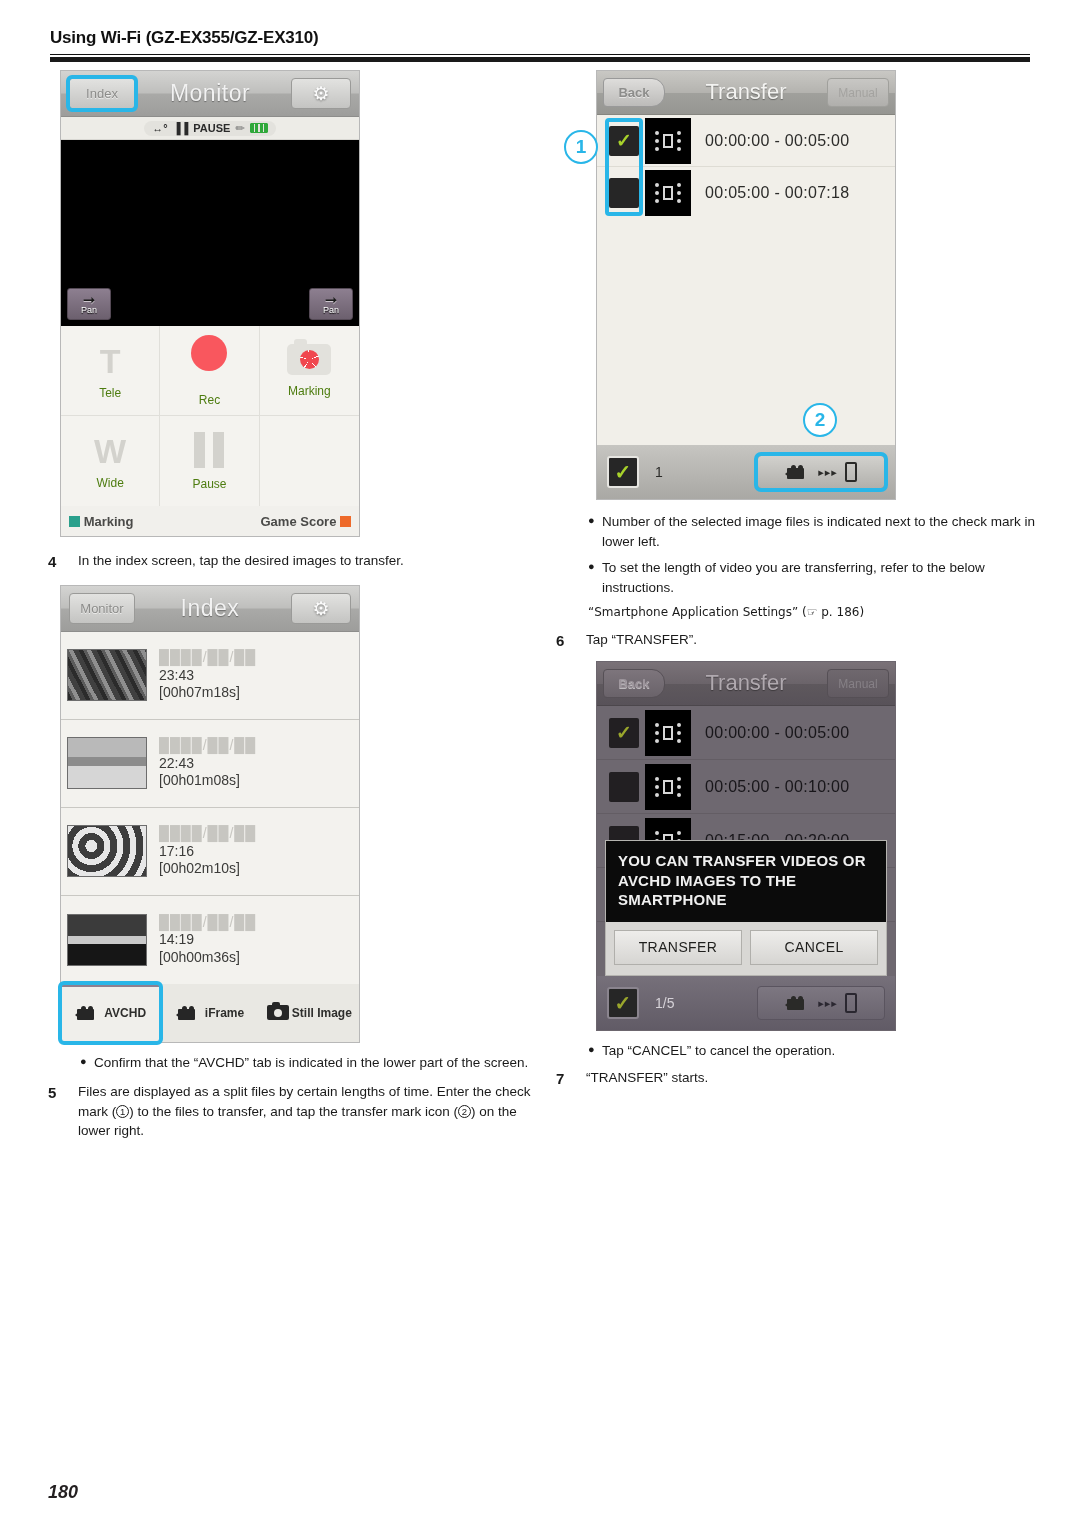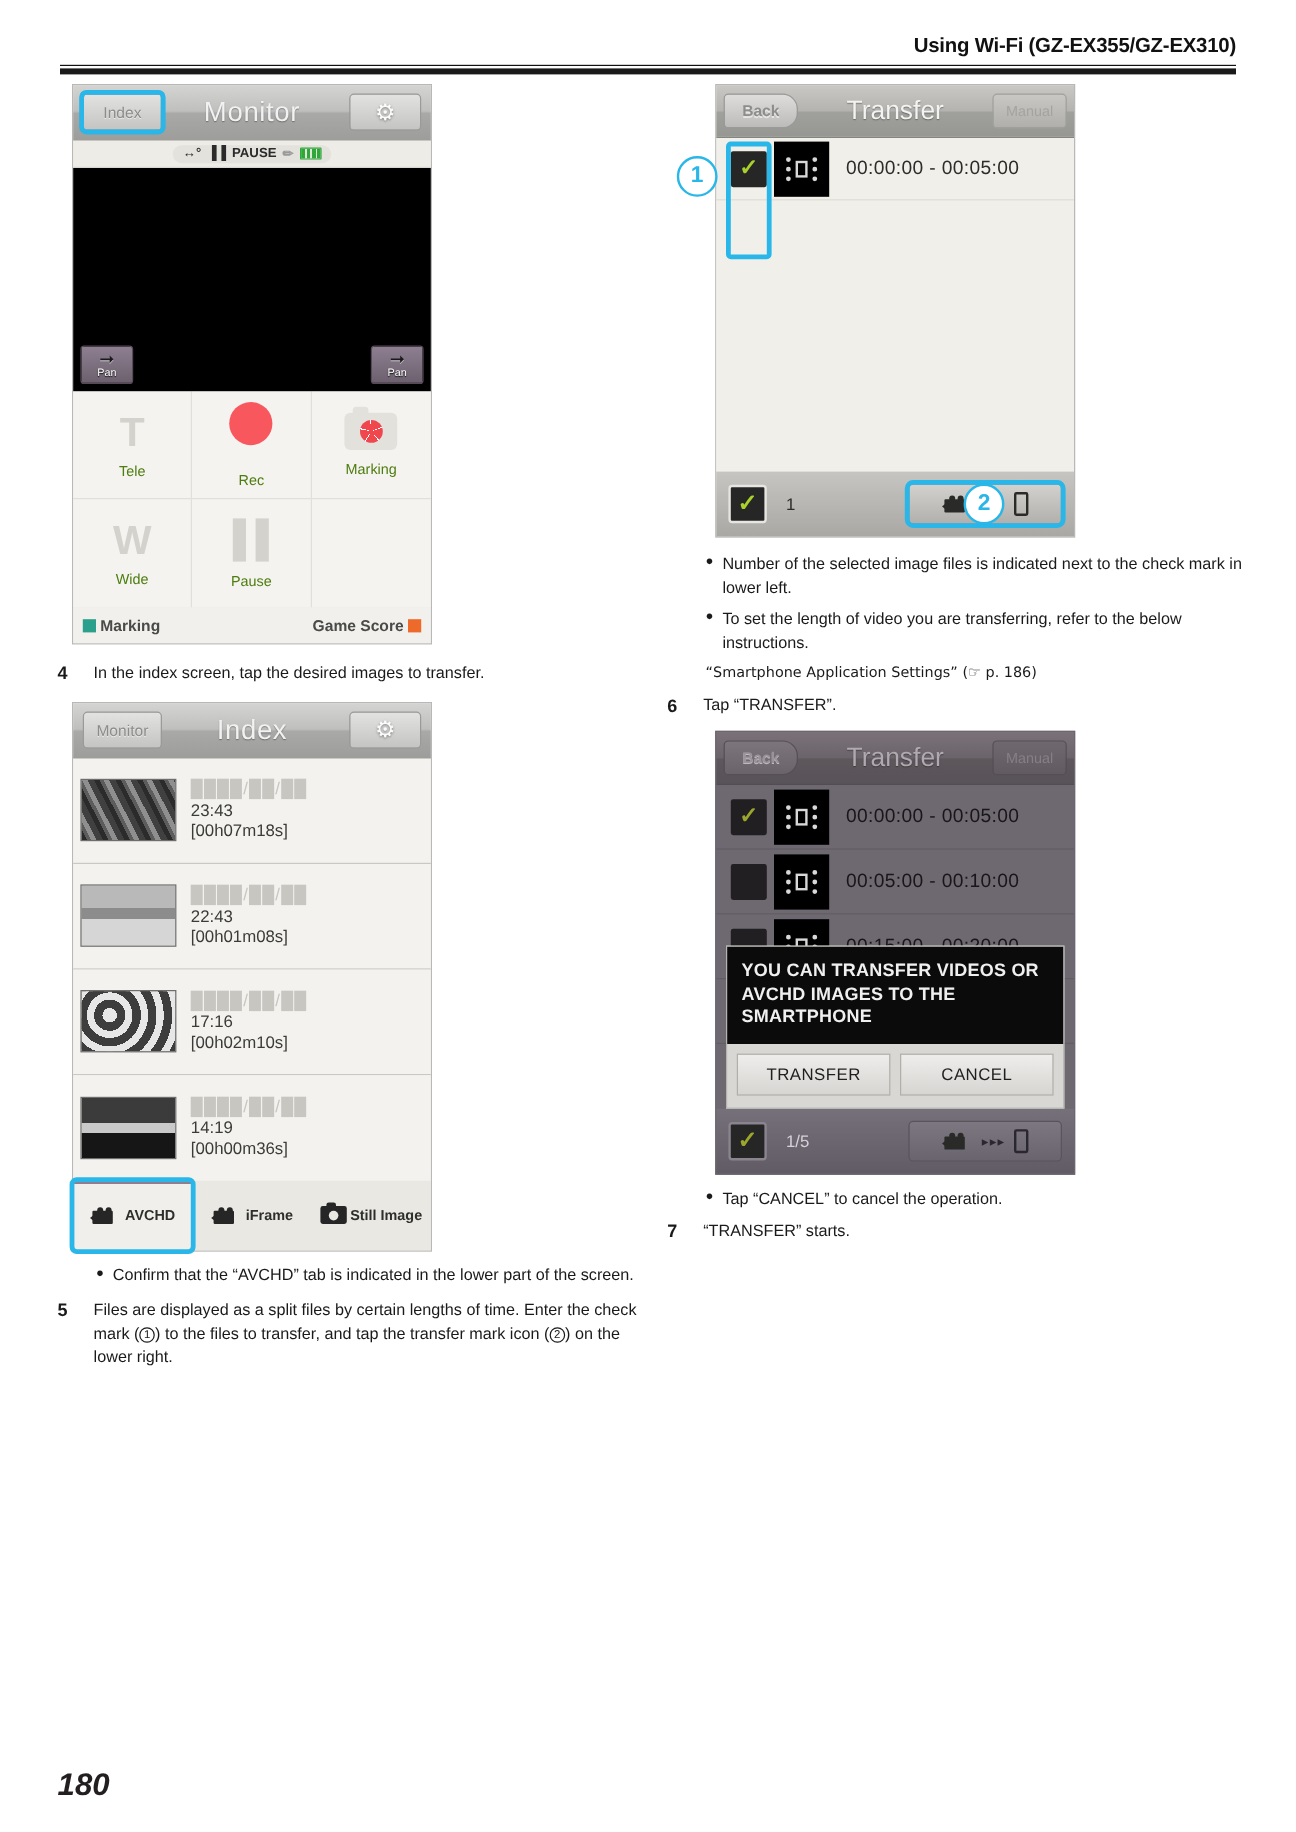--- a/index.html
+++ b/index.html
@@ -11,21 +11,20 @@
     color:#1a1a1a;
     position:relative;
     overflow:hidden;
   }
 
   
   .page-header { position:absolute; left:50px; top:28px; width:980px; }
   .page-header .title {
     font-size:17px; font-weight:bold; letter-spacing:-0.2px; color:#111;
     padding-bottom:6px;
-    text-align:right;
   }
   .page-header .rule-thin { height:1px; background:#111; }
   .page-header .rule-thick { height:5px; background:#1a1a1a; margin-top:2px; }
 
   
   .col-left  { position:absolute; left:48px; top:70px; width:500px; }
   .col-right { position:absolute; left:556px; top:70px; width:492px; }
 
   
   .step { display:flex; font-size:13.5px; line-height:1.45; color:#1a1a1a; margin-top:10px; }
@@ -237,21 +236,21 @@
   }
   .dialog .btns { display:flex; gap:8px; padding:8px 8px 0; }
   .dialog .dbtn {
     flex:1; height:35px; background:linear-gradient(180deg,#eeedeb,#d6d5d2);
     border:1px solid #b0afab; display:flex; align-items:center; justify-content:center;
     font-size:14px; color:#1f1f1d; letter-spacing:0.4px;
   }
 
   
   .pagenum {
-    position:absolute; left:48px; bottom:24px; font-size:26px; font-weight:bold;
+    position:absolute; left:48px; bottom:24px; font-size:18px; font-weight:bold;
     font-style:italic; color:#231f20; font-family:"Liberation Sans", sans-serif;
   }
 </style>
 </head>
 <body>
 
 <div class="page-header">
   <div class="title">Using Wi-Fi (GZ-EX355/GZ-EX310)</div>
   <div class="rule-thin"></div>
   <div class="rule-thick"></div>
@@ -419,20 +418,27 @@
         <div class="tr-title">Transfer</div>
         <div class="manual-btn">Manual</div>
       </div>
       <div class="tr-list">
         <div class="tr-row">
           <div class="chk">✓</div>
           <div class="filmthumb">
               <span class="filmstrip"></span>
             </div>
           <div class="tr-time">00:00:00 - 00:05:00</div>
+        </div>
+        <div class="tr-row" style="border-bottom:none;">
+          <div class="chk"></div>
+          <div class="filmthumb">
+              <span class="filmstrip"></span>
+            </div>
+          <div class="tr-time">00:05:00 - 00:07:18</div>
         </div>
         <div class="tr-blank" style="height:226px;"></div>
       </div>
       <div class="tr-foot">
         <div class="foot-chk">✓</div>
         <div class="foot-count">1</div>
         <div class="xfer-btn hl">
           <div class="camicon dk">
             <span class="d1"></span>
               <span class="d2"></span>

